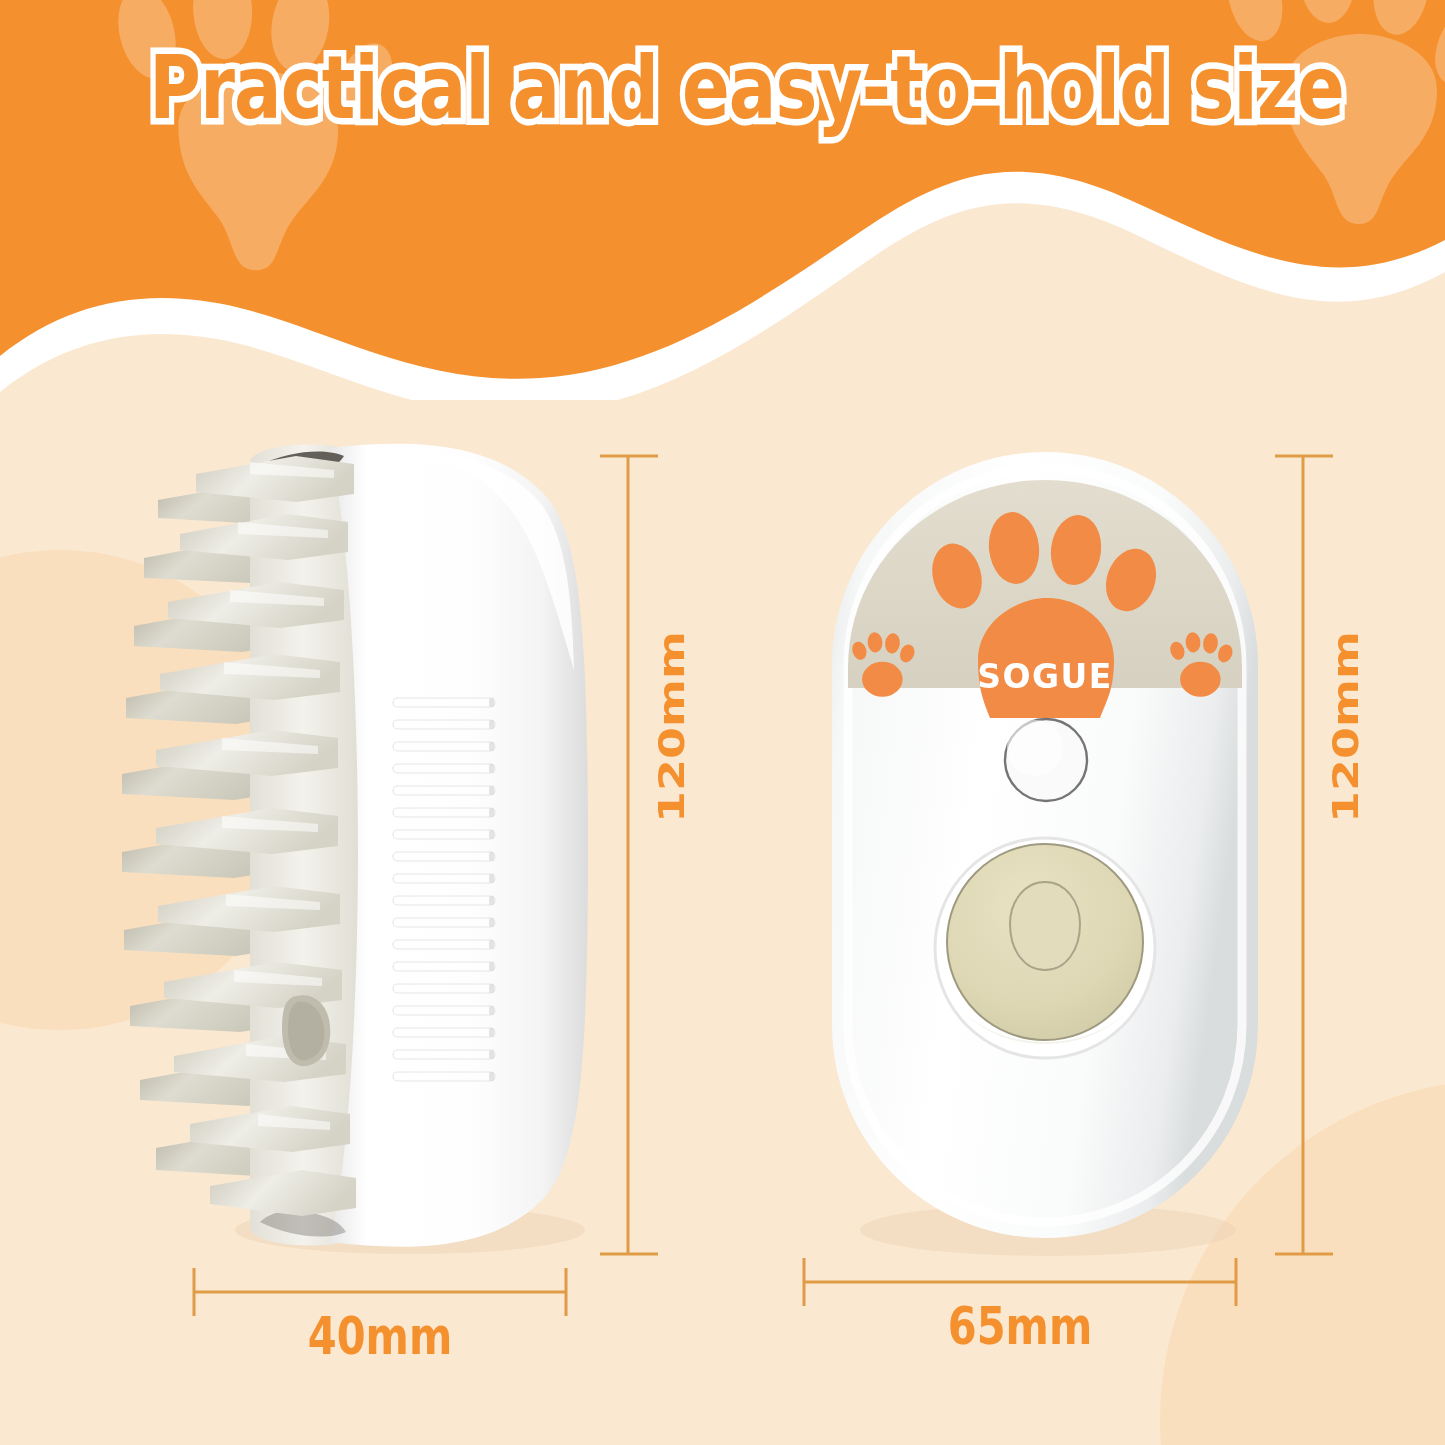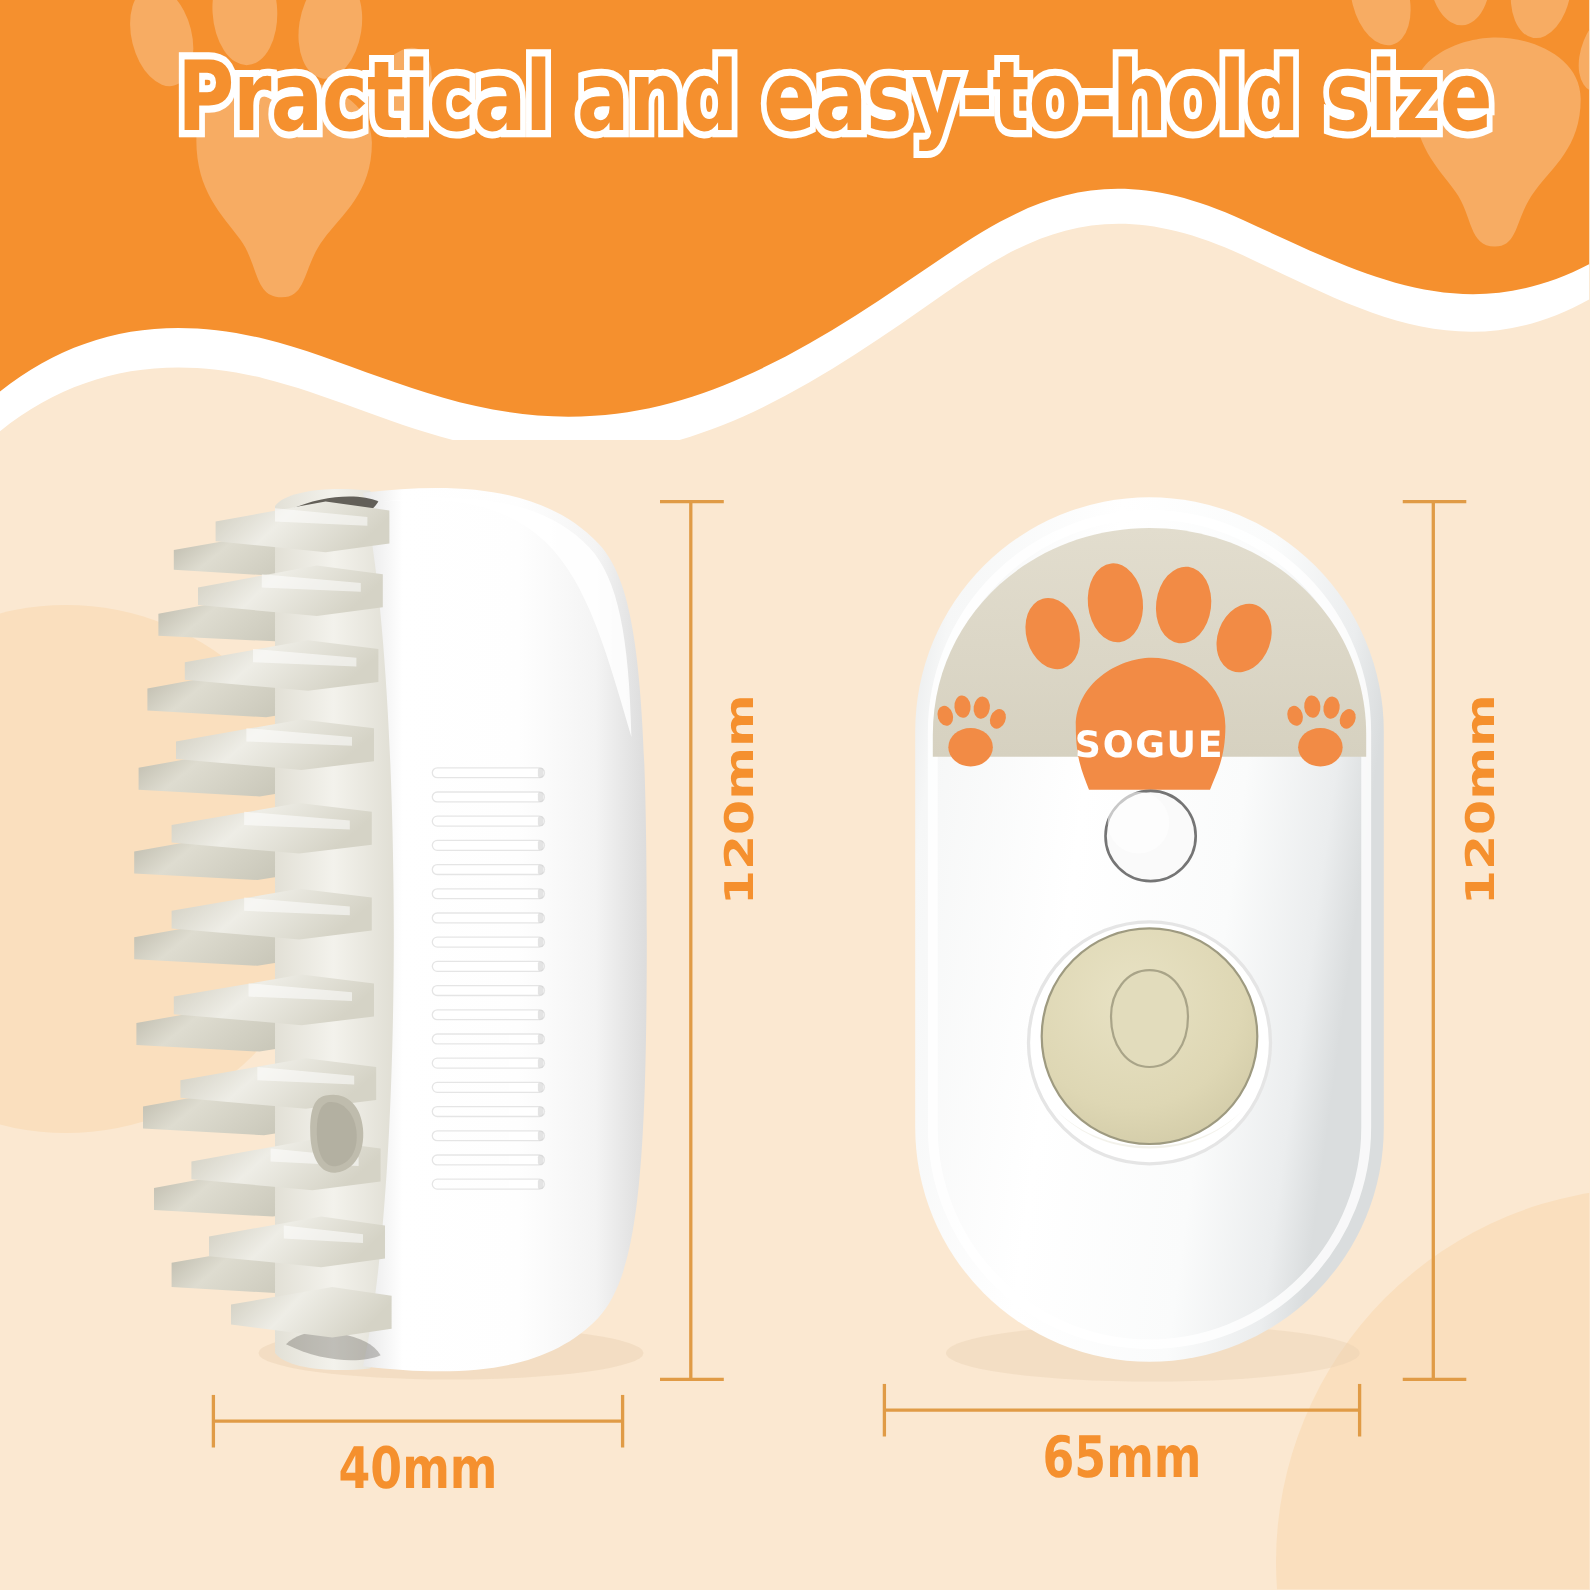--- a/index.html
+++ b/index.html
@@ -9,21 +9,21 @@
     background:#FBE8D1;
   }
   #stage{position:relative;width:1445px;height:1445px;overflow:hidden;background:#FBE8D1;}
 
   
   .bg-layer{position:absolute;inset:0;width:1445px;height:1445px;}
 
   
   .header-svg{position:absolute;left:0;top:0;width:1445px;height:400px;}
   .title-wrap{
-    position:absolute;left:12px;top:44px;width:1415px;text-align:center;
+    position:absolute;left:0;top:44px;width:1415px;text-align:center;
     z-index:9;pointer-events:none;
   }
   .title-text{
     display:inline-block;
     font-family:"DejaVu Sans", sans-serif;
     font-weight:700;
     font-size:88px;
     line-height:1;
     letter-spacing:-1px;
     color:#F5902E;

